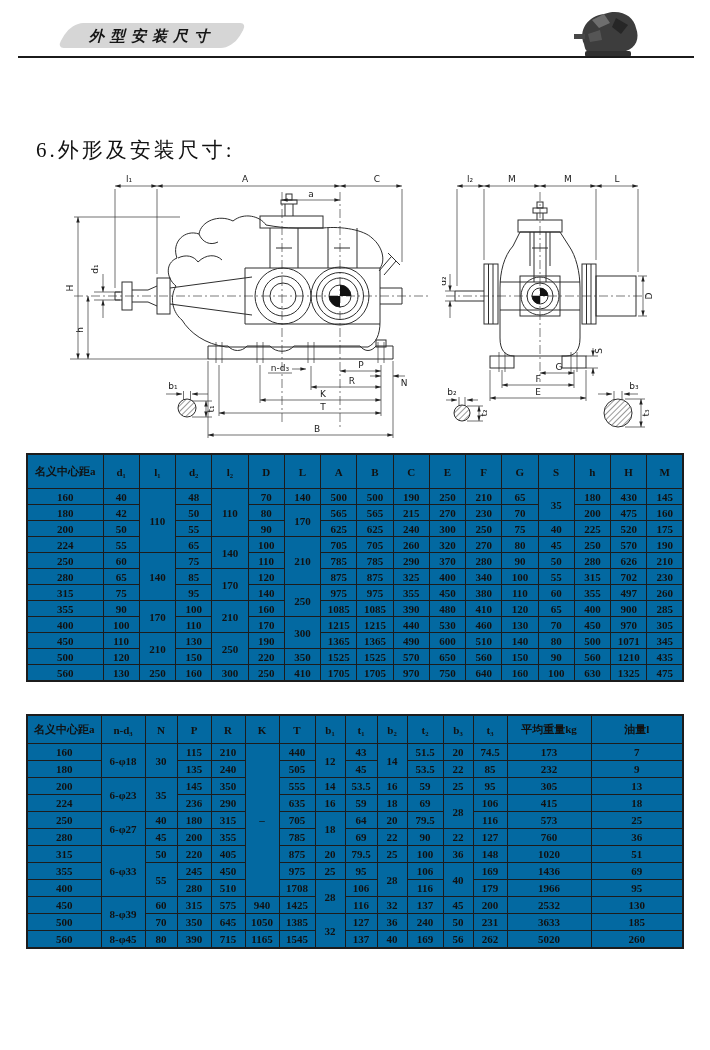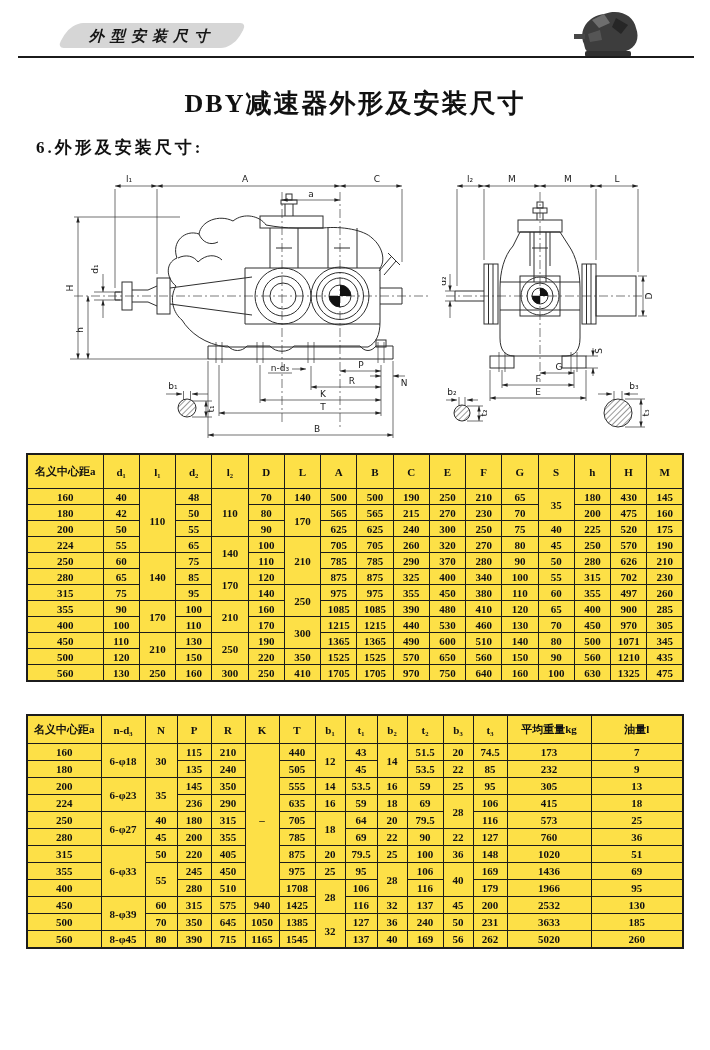--- a/index.html
+++ b/index.html
@@ -10,29 +10,29 @@
   .banner{position:absolute;left:64px;top:23px;width:176px;height:25px;background:#d6d6d6;
           transform:skewX(-30deg);border-radius:12px 7px 12px 7px;}
   .banner span{display:block;transform:skewX(30deg);font-style:italic;font-weight:bold;
           font-family:"Liberation Sans","DejaVu Sans",sans-serif;font-size:15px;
           letter-spacing:6px;line-height:25px;text-align:center;color:#151515;}
   .logo{position:absolute;left:572px;top:8px;}
   .rule{position:absolute;left:18px;top:56px;width:676px;height:2px;background:#1b1b1b;}
   
   h1{position:absolute;top:86px;left:0;width:710px;margin:0;text-align:center;
      font-size:26px;font-weight:bold;letter-spacing:2px;}
-  h2{position:absolute;top:136px;left:36px;margin:0;font-size:17px;font-weight:bold;letter-spacing:3px;}
+  h2{position:absolute;top:136px;left:36px;margin:0;font-size:21px;font-weight:normal;letter-spacing:3px;}
   
   .drawings{position:absolute;top:170px;left:30px;width:665px;height:292px;display:flex;}
   svg text{font-family:"DejaVu Sans","Liberation Sans",sans-serif;font-size:9px;fill:#1a1a1a;}
   .ln{stroke:#2e2e2e;stroke-width:1;fill:none;}
   .thin{stroke:#333;stroke-width:0.7;fill:none;}
   .cl{stroke:#444;stroke-width:0.7;fill:none;stroke-dasharray:9 3 2 3;}
   
-  table{border-collapse:collapse;table-layout:fixed;width:658px;position:absolute;left:26px;background:#fde047;}
+  table{border-collapse:collapse;table-layout:fixed;width:658px;position:absolute;left:26px;background:#0369a1;}
   #t1{top:453px;} #t2{top:714px;}
   th,td{border:1px solid #1c1c1c;text-align:center;vertical-align:middle;padding:0;overflow:hidden;
         font-family:"Liberation Serif","DejaVu Serif",serif;font-weight:bold;font-size:11px;}
   #t1 th{height:33px;font-size:11px;} #t1 td{height:15px;}
   #t2 th{height:27px;font-size:11px;} #t2 td{height:16px;}
   table{border:2px solid #1c1c1c;}
 </style>
 </head>
 <body>
 
@@ -55,21 +55,20 @@
   <svg class="logo" width="74" height="52" viewBox="0 0 74 52">
     <path d="M12,36 C6,22 16,8 32,6 C48,0 62,8 64,20 C68,30 64,40 54,43 L18,45 C13,43 13,40 12,36 Z" fill="#3d3d3d"></path>
     <polygon points="20,12 32,6 38,15 27,20" fill="#6e6e6e"></polygon>
     <polygon points="44,10 56,17 49,26 40,19" fill="#262626"></polygon>
     <polygon points="16,26 28,22 30,32 18,34" fill="#555555"></polygon>
     <rect x="2" y="26" width="11" height="5" fill="#474747"></rect>
     <rect x="13" y="43" width="46" height="6" rx="2" fill="#303030"></rect>
   </svg>
   <div class="rule"></div>
 
-  <h1>DBY减速器外形及安装尺寸</h1>
   <h2>6.外形及安装尺寸:</h2>
 
   <div class="drawings">
 
     <svg width="412" height="292" viewBox="0 0 412 292">
 
       <line class="cl" x1="44" y1="126" x2="398" y2="126"></line>
       <line class="cl" x1="252" y1="22" x2="252" y2="252"></line>
       <line class="cl" x1="310" y1="22" x2="310" y2="258"></line>
 

